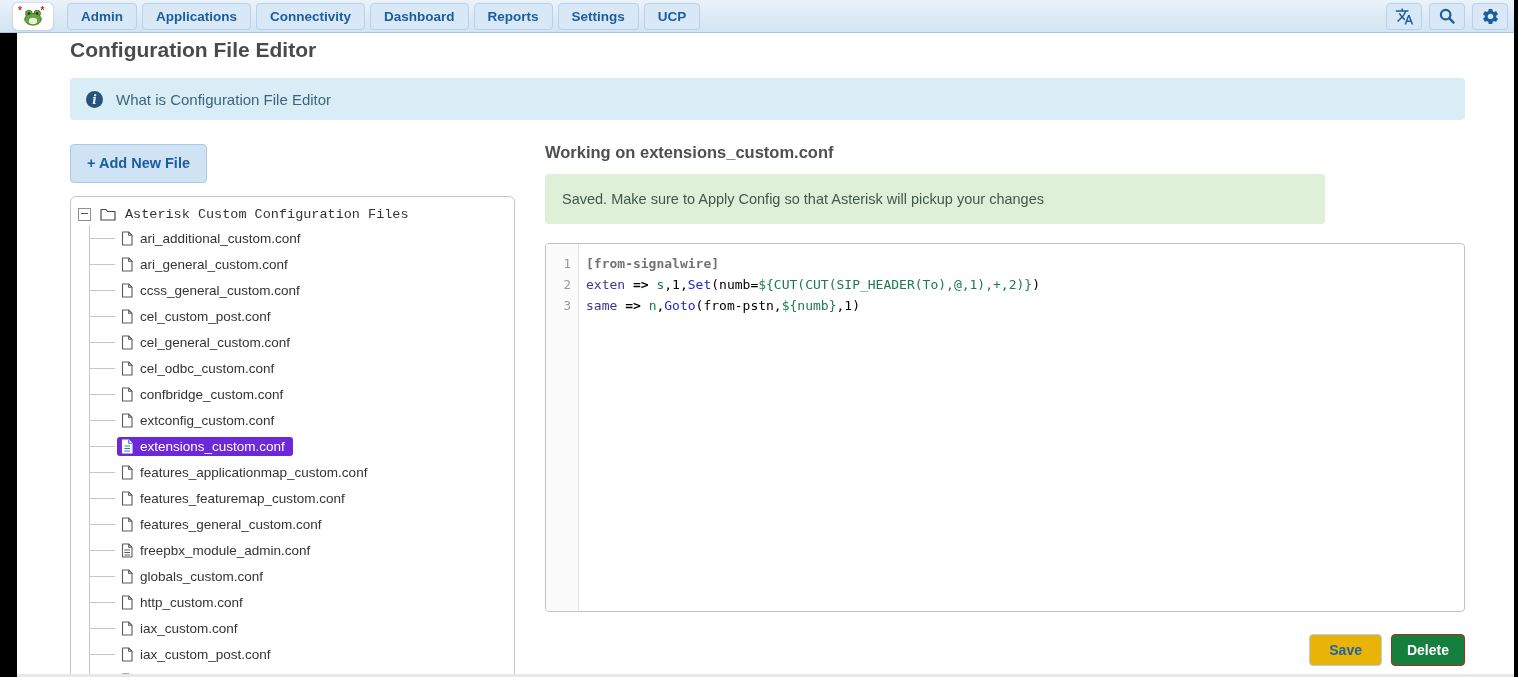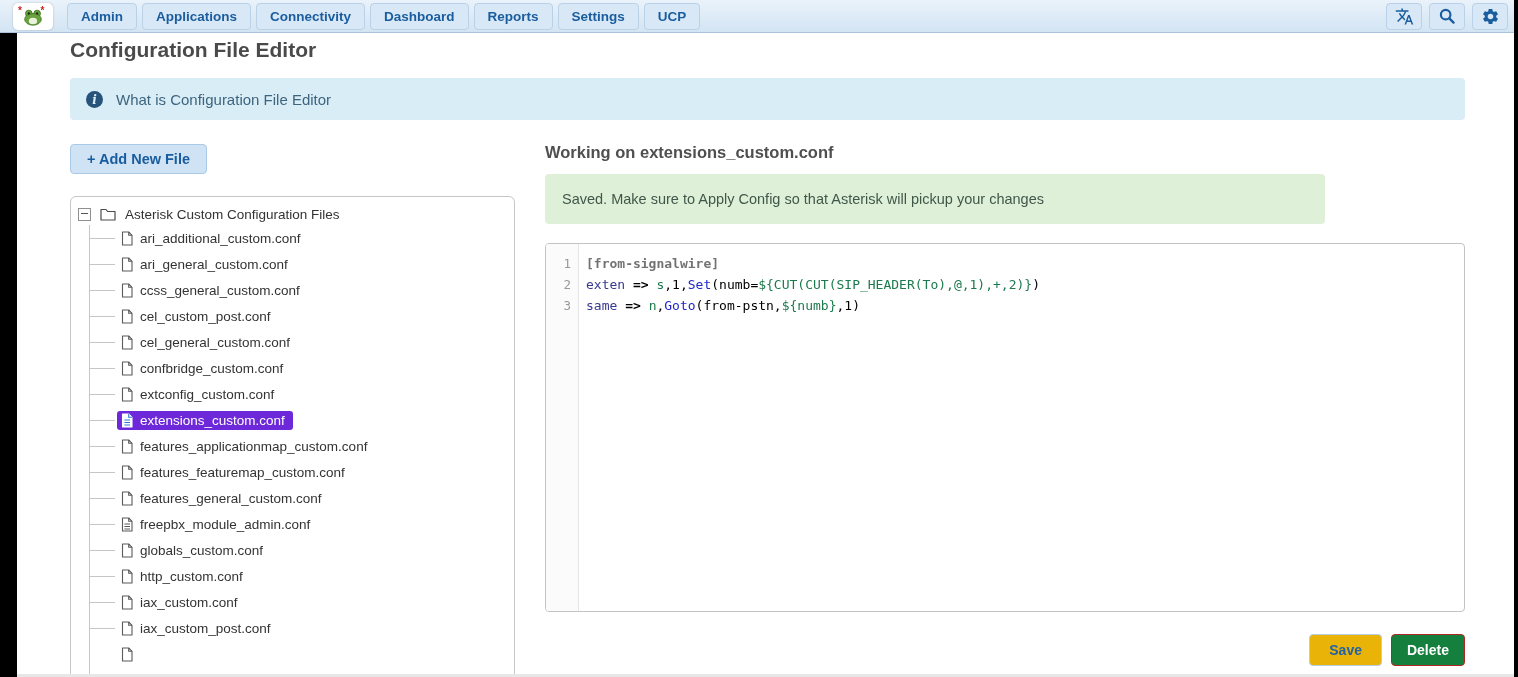--- a/index.html
+++ b/index.html
@@ -18,29 +18,29 @@
             display:flex;align-items:center;justify-content:center;cursor:pointer;margin-left:7px;}
   
   .strip-left{position:absolute;left:0;top:33px;width:17px;bottom:0;background:#000;z-index:40;}
   .strip-right{position:absolute;right:0;top:0;width:4px;bottom:0;background:#000;z-index:40;}
   .footer-band{position:absolute;left:17px;right:4px;top:674px;height:3px;background:#e7e7e7;z-index:45;}
   
   .page-title{position:absolute;left:70px;top:38px;font-size:21px;font-weight:bold;color:#4a4a4a;}
   .info-banner{position:absolute;left:70px;top:78px;width:1395px;height:42px;background:#d9edf7;
                border-radius:4px;display:flex;align-items:center;padding:0 16px;box-sizing:border-box;
                gap:13px;color:#3d647e;font-size:15px;}
-  .add-btn{position:absolute;left:70px;top:144px;height:30px;padding:0 16px;background:#cfe3f4;
+  .add-btn{position:absolute;left:70px;top:144px;height:39px;padding:0 16px;background:#cfe3f4;
            border:1px solid #a9cae6;border-radius:4px;color:#1a5d9e;font-weight:bold;font-size:14.5px;
            line-height:29px;cursor:pointer;box-sizing:border-box;}
   
   .tree-panel{position:absolute;left:70px;top:196px;width:445px;height:560px;background:#fff;
               border:1px solid #c6c6c6;border-radius:6px;box-sizing:border-box;padding-top:6px;overflow:hidden;}
   .tree-wrap{position:relative;}
   .tree-wrap::before{content:"";position:absolute;left:18px;top:22px;height:640px;border-left:1px solid #c6c6c6;}
-  .tree-root{display:flex;align-items:center;height:22px;padding-left:7px;gap:9px;font-size:13.5px;color:#333;position:relative;z-index:2;}
+  .tree-root{display:flex;align-items:center;height:22px;padding-left:7px;gap:9px;font-size:13.5px;color:#333;position:relative;z-index:2;font-family:Liberation Mono, monospace;}
   .expander{width:11px;height:11px;border:1px solid #909090;background:#fff;position:relative;flex:0 0 auto;}
   .expander::after{content:"";position:absolute;left:2px;right:2px;top:4px;border-top:1px solid #555;}
   .tree-row{position:relative;height:26px;display:flex;align-items:center;padding-left:50px;font-size:13.5px;color:#333;}
   .tree-row .connector{position:absolute;left:18px;top:13px;width:26px;border-top:1px solid #c6c6c6;}
   .node{display:inline-flex;align-items:center;gap:7px;padding:2px 8px 2px 4px;margin-left:-4px;border-radius:3px;}
   .node.sel{background:#6d28d9;color:#fff;}
   .ticon{display:flex;align-items:center;flex:0 0 auto;}
   
   .right-head{position:absolute;left:545px;top:143px;font-size:16.5px;font-weight:bold;color:#4f4f4f;}
   .success-banner{position:absolute;left:545px;top:174px;width:780px;height:50px;background:#dff0d8;
@@ -212,20 +212,32 @@
           </div>
           <div class="tree-row">
             <span class="connector"></span>
             <span class="node">
               <span class="ticon">
                 <svg width="12" height="15" viewBox="0 0 12 15">
                   <path d="M1.5 1 h6.2 L11 4.3 V14 H1.5 Z" stroke="#5a5a5a" fill="#ffffff" stroke-width="1.1" stroke-linejoin="round"></path>
                   <path d="M7.7 1 V4.3 H11" fill="none" stroke="#5a5a5a" stroke-width="1.1"></path>
                 </svg>
               </span>
+              <span>cel_odbc_custom.conf</span>
+            </span>
+          </div>
+          <div class="tree-row">
+            <span class="connector"></span>
+            <span class="node">
+              <span class="ticon">
+                <svg width="12" height="15" viewBox="0 0 12 15">
+                  <path d="M1.5 1 h6.2 L11 4.3 V14 H1.5 Z" stroke="#5a5a5a" fill="#ffffff" stroke-width="1.1" stroke-linejoin="round"></path>
+                  <path d="M7.7 1 V4.3 H11" fill="none" stroke="#5a5a5a" stroke-width="1.1"></path>
+                </svg>
+              </span>
               <span>confbridge_custom.conf</span>
             </span>
           </div>
           <div class="tree-row">
             <span class="connector"></span>
             <span class="node">
               <span class="ticon">
                 <svg width="12" height="15" viewBox="0 0 12 15">
                   <path d="M1.5 1 h6.2 L11 4.3 V14 H1.5 Z" stroke="#5a5a5a" fill="#ffffff" stroke-width="1.1" stroke-linejoin="round"></path>
                   <path d="M7.7 1 V4.3 H11" fill="none" stroke="#5a5a5a" stroke-width="1.1"></path>

